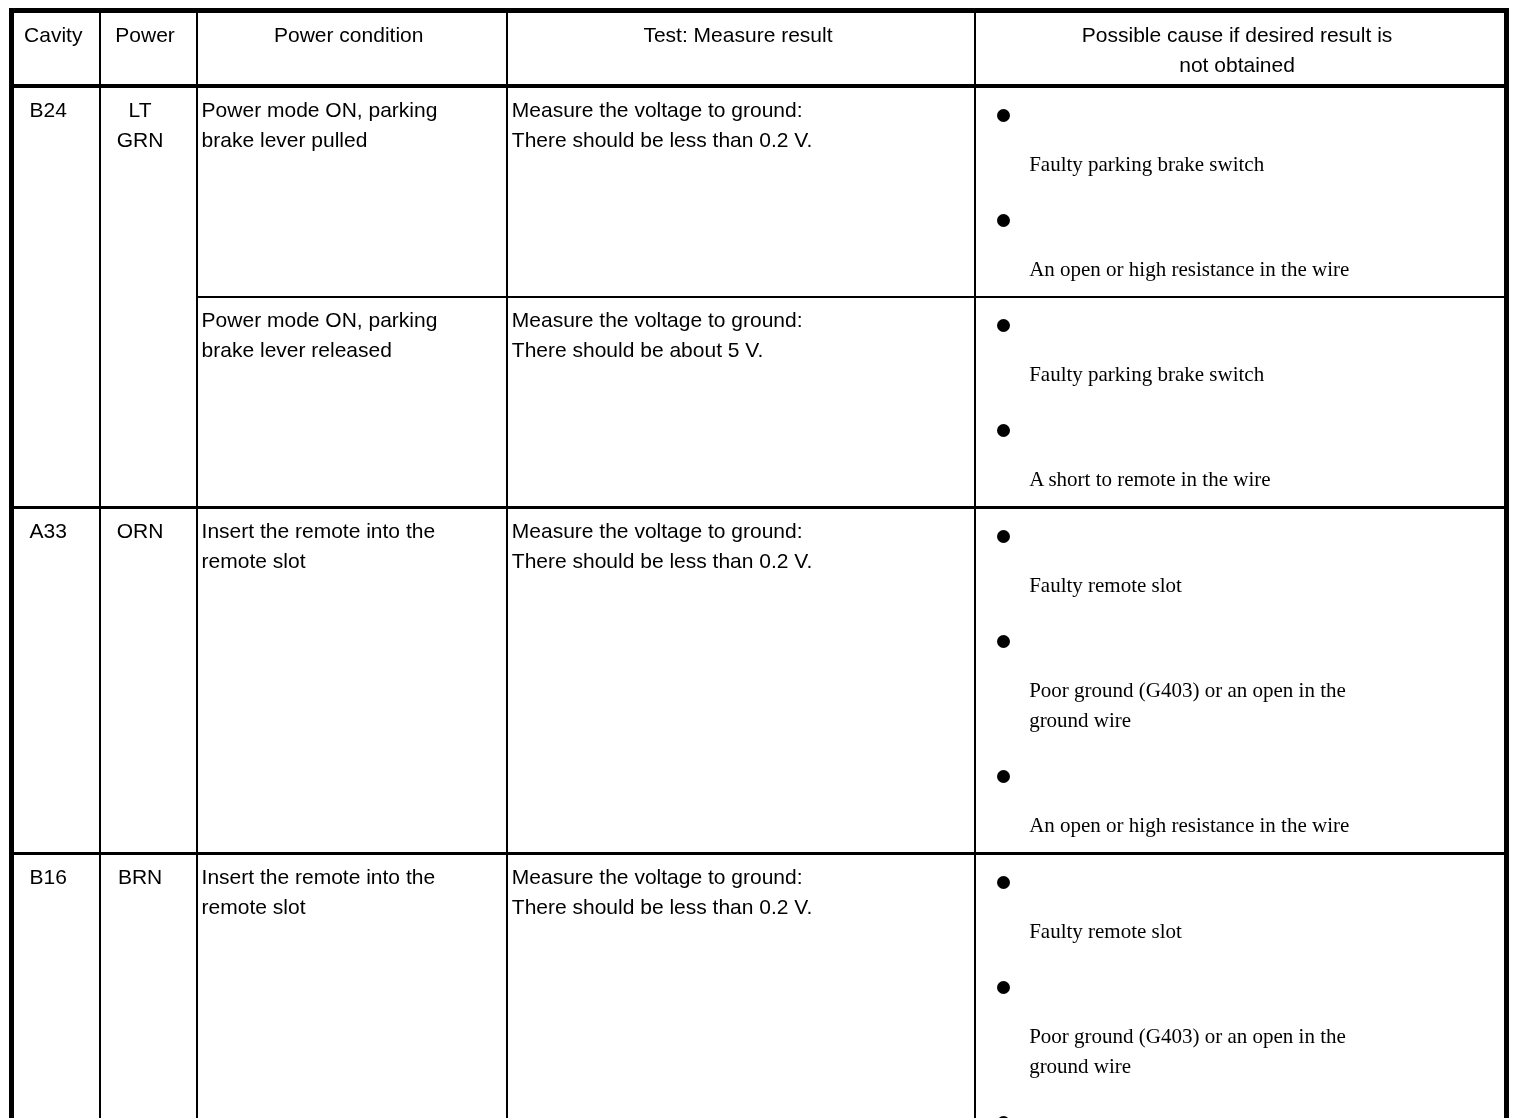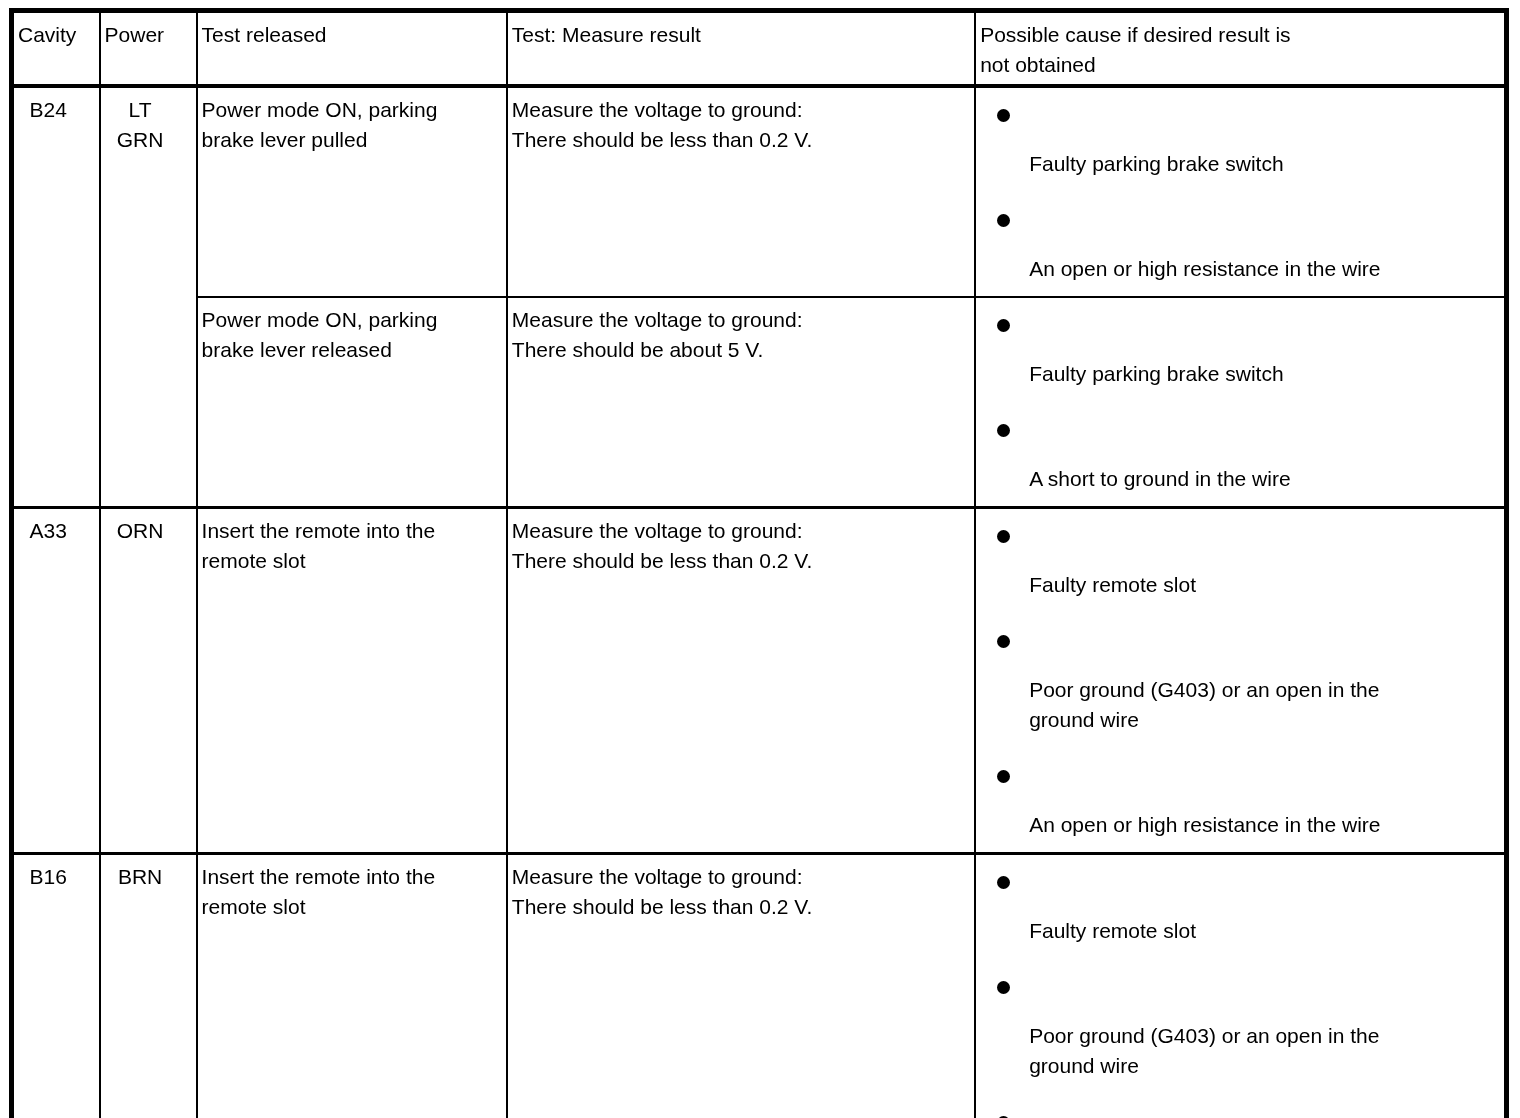--- a/index.html
+++ b/index.html
@@ -27,21 +27,21 @@
     line-height: 30px;
   }
   col.c1 { width: 88px; }
   col.c2 { width: 97px; }
   col.c3 { width: 310px; }
   col.c4 { width: 468px; }
   col.c5 { width: 531px; }
 
   th {
     font-weight: 400;
-    text-align: left;
+    text-align: center;
     vertical-align: top;
     border: 2px solid #000;
     border-bottom: 4px solid #000;
     padding: 7px 10px 4px 4px;
     white-space: pre-line;
   }
   td {
     vertical-align: top;
     border: 2px solid #000;
     padding: 7px 20px 4px 4px;
@@ -53,20 +53,21 @@
   tr.r1 { height: 191px; }
   tr.r2 { height: 190px; }
   tr.r3 { height: 326px; }
   tr.r4 { height: 316px; }
 
   td.c-cavity, td.c-wire { text-align: center; }
 
   td.c-cause {
     padding: 12px 6px 0 0;
     white-space: normal;
+    font-family: Liberation Serif, serif;
   }
   .cause { margin-bottom: 26px; }
   .cause:last-child { margin-bottom: 12px; }
   .b-line {
     height: 28px;
     padding-left: 21px;
   }
   .dot {
     display: inline-block;
     width: 13px;
@@ -91,21 +92,21 @@
       <col class="c1">
         <col class="c2">
         <col class="c3">
         <col class="c4">
         <col class="c5">
     </colgroup>
     <thead>
       <tr>
         <th>Cavity</th>
         <th>Power</th>
-        <th>Test released</th>
+        <th>Power condition</th>
         <th>Test: Measure result</th>
         <th>Possible cause if desired result is
 not obtained</th>
       </tr>
     </thead>
     <tbody>
 
       <tr class="r1 group-start">
         <td class="c-cavity" rowspan="2">B24</td>
         <td class="c-wire" rowspan="2">LT
@@ -130,21 +131,21 @@
 brake lever released</td>
         <td class="c-res">Measure the voltage to ground:
 There should be about 5 V.</td>
         <td class="c-cause">
           <div class="cause">
             <div class="b-line"><span class="dot"></span></div>
             <div class="c-text">Faulty parking brake switch</div>
           </div>
           <div class="cause">
             <div class="b-line"><span class="dot"></span></div>
-            <div class="c-text">A short to ground in the wire</div>
+            <div class="c-text">A short to remote in the wire</div>
           </div>
         </td>
       </tr>
 
       <tr class="r3 group-start">
         <td class="c-cavity">A33</td>
         <td class="c-wire">ORN</td>
         <td class="c-cond">Insert the remote into the
 remote slot</td>
         <td class="c-res">Measure the voltage to ground:

